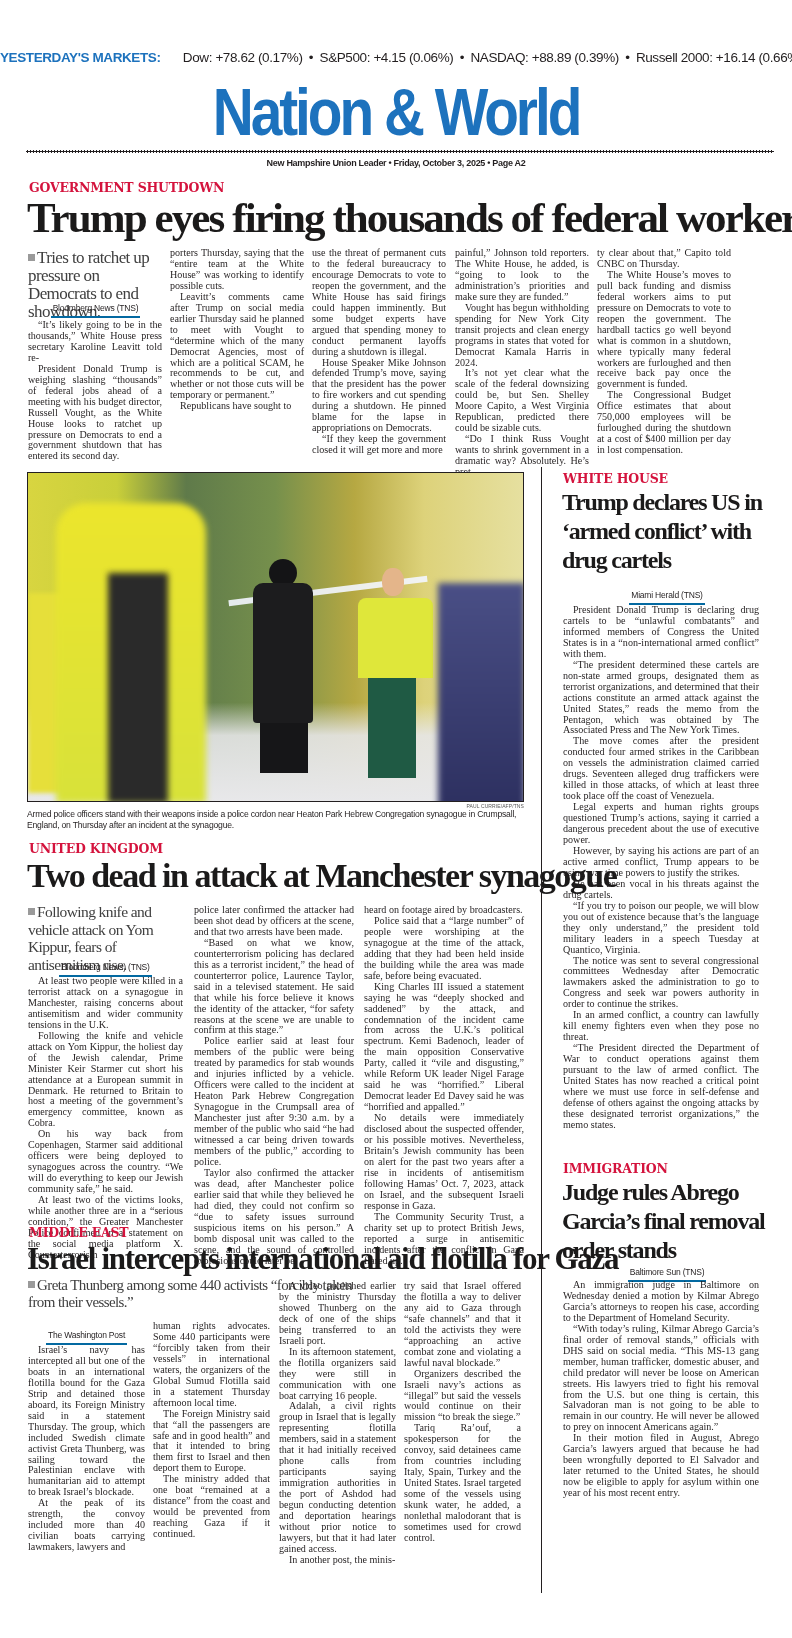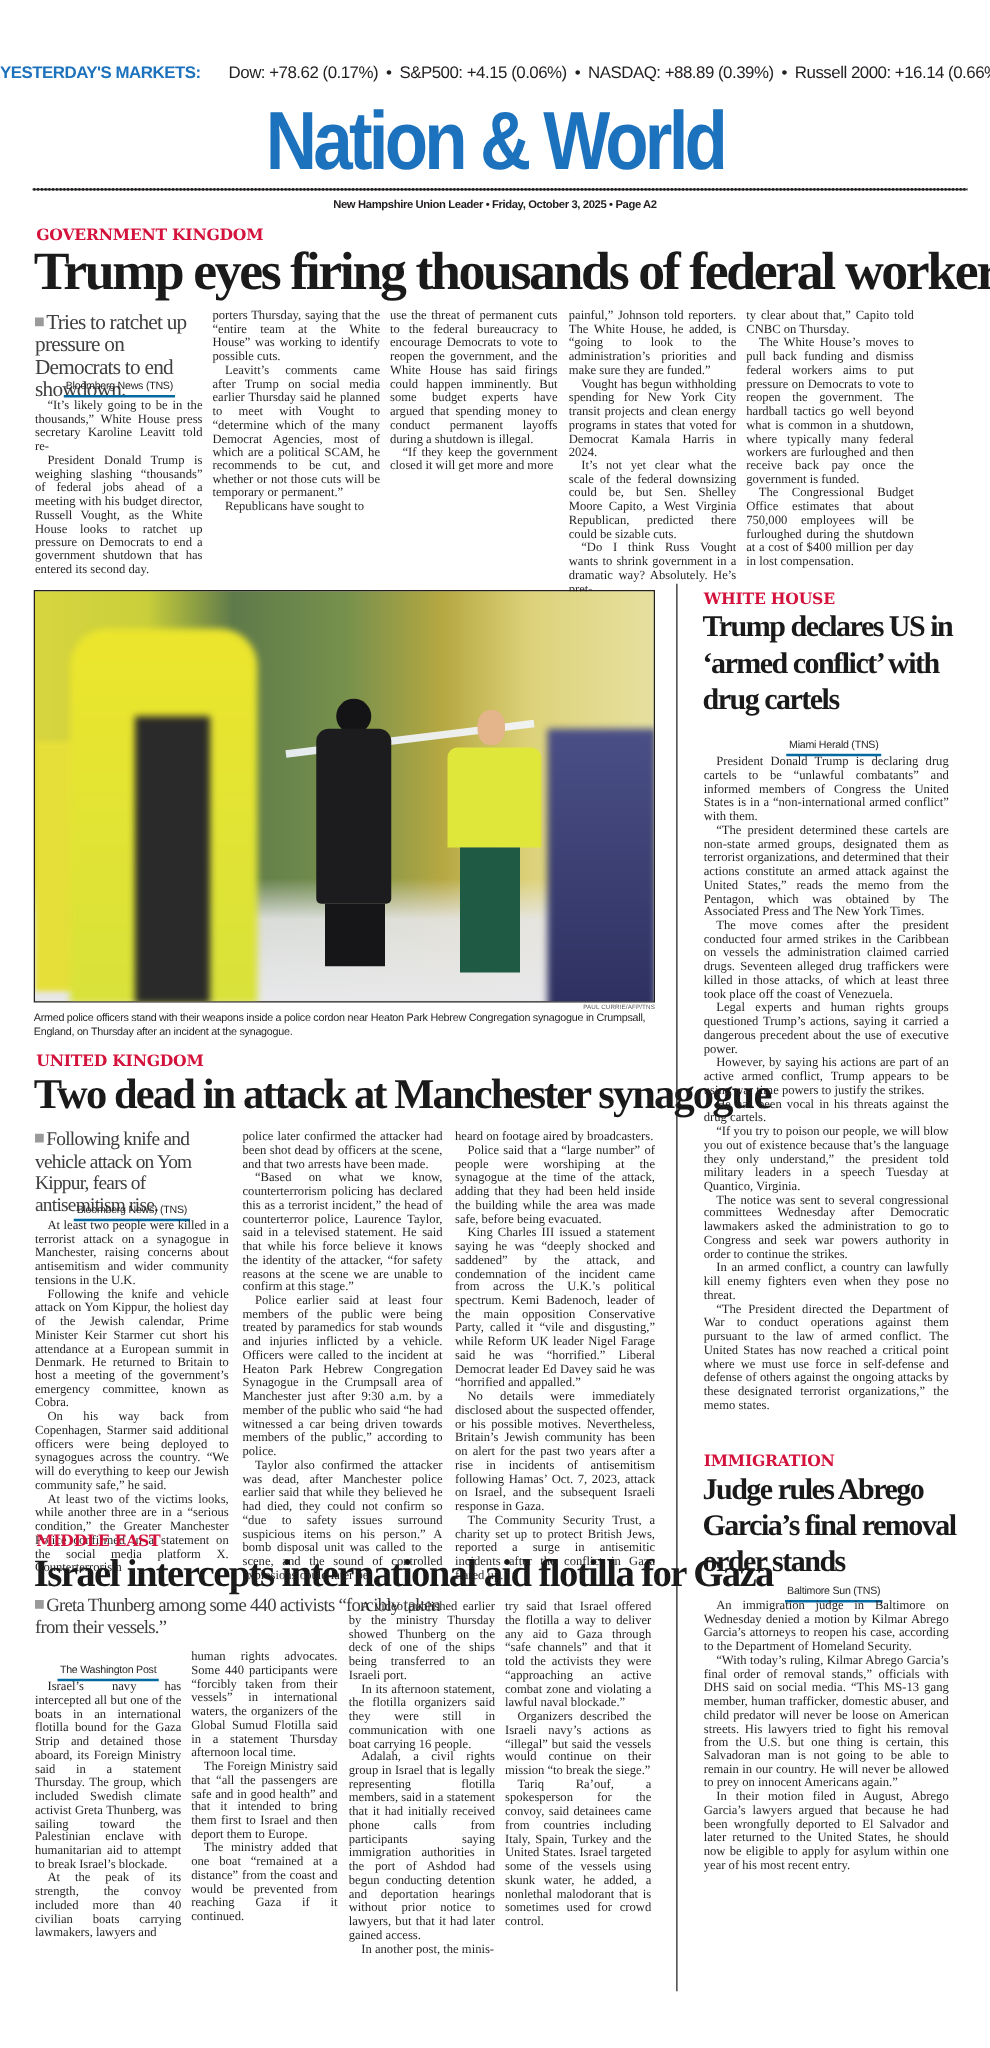--- a/index.html
+++ b/index.html
@@ -145,35 +145,36 @@
   <span class="sep">•</span>
   <span><span>NASDAQ:</span> <span>+88.89 (0.39%)</span></span>
   <span class="sep">•</span>
   <span><span>Russell 2000:</span> <span>+16.14 (0.66%)</span></span>
 </div>
 <div class="abs title">Nation &amp; World</div>
 <div class="abs dotrule"></div>
 <div class="abs folio">New Hampshire Union Leader • Friday, October 3, 2025 • Page A2</div>
 
 <div>
-  <div class="abs kicker s1-kicker">GOVERNMENT KINGDOM</div>
+  <div class="abs kicker s1-kicker">GOVERNMENT SHUTDOWN</div>
   <div class="abs headline s1-head">Trump eyes firing thousands of federal workers</div>
   <div class="abs deck s1-deck"><span class="sq"></span><span>Tries to ratchet up pressure on Democrats to end showdown.</span></div>
   <div class="abs bylinewrap s1-by"><span class="byline">Bloomberg News (TNS)</span></div>
   <div class="abs col s1-c1">
       <p>“It’s likely going to be in the thousands,” White House press secretary Karoline Leavitt told re-</p>
       <p>President Donald Trump is weighing slashing “thousands” of federal jobs ahead of a meeting with his budget director, Russell Vought, as the White House looks to ratchet up pressure on Democrats to end a government shutdown that has entered its second day.</p>
     </div>
   <div class="abs col s1-c2">
       <p class="noi">porters Thursday, saying that the “entire team at the White House” was working to identify possible cuts.</p>
       <p>Leavitt’s comments came after Trump on social media earlier Thursday said he planned to meet with Vought to “determine which of the many Democrat Agencies, most of which are a political SCAM, he recommends to be cut, and whether or not those cuts will be temporary or permanent.”</p>
       <p>Republicans have sought to</p>
     </div>
   <div class="abs col s1-c3">
       <p class="noi">use the threat of permanent cuts to the federal bureaucracy to encourage Democrats to vote to reopen the government, and the White House has said firings could happen imminently. But some budget experts have argued that spending money to conduct permanent layoffs during a shutdown is illegal.</p>
+      <p>House Speaker Mike Johnson defended Trump’s move, saying that the president has the power to fire workers and cut spending during a shutdown. He pinned blame for the lapse in appropriations on Democrats.</p>
       <p>“If they keep the government closed it will get more and more</p>
     </div>
   <div class="abs col s1-c4">
       <p class="noi">painful,” Johnson told reporters. The White House, he added, is “going to look to the administration’s priorities and make sure they are funded.”</p>
       <p>Vought has begun withholding spending for New York City transit projects and clean energy programs in states that voted for Democrat Kamala Harris in 2024.</p>
       <p>It’s not yet clear what the scale of the federal downsizing could be, but Sen. Shelley Moore Capito, a West Virginia Republican, predicted there could be sizable cuts.</p>
       <p>“Do I think Russ Vought wants to shrink government in a dramatic way? Absolutely. He’s pret-</p>
     </div>
   <div class="abs col s1-c5">
       <p class="noi">ty clear about that,” Capito told CNBC on Thursday.</p>

